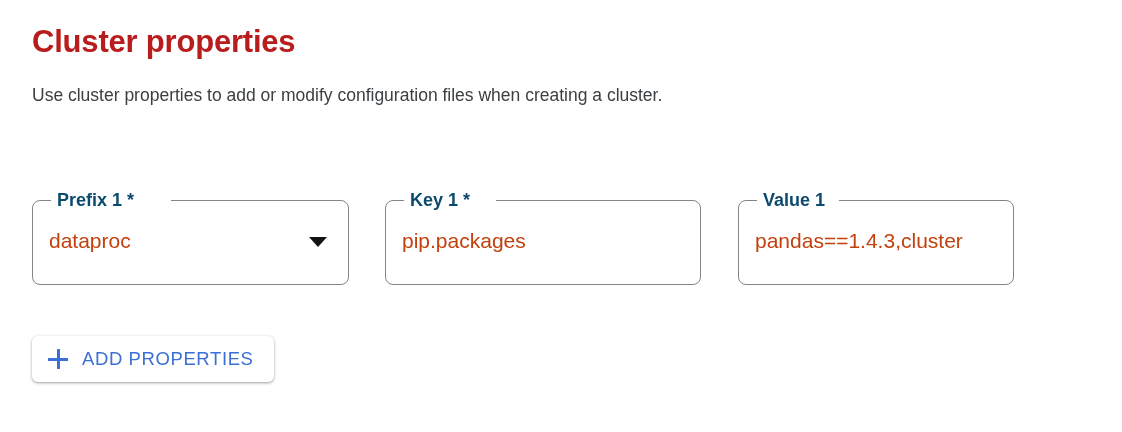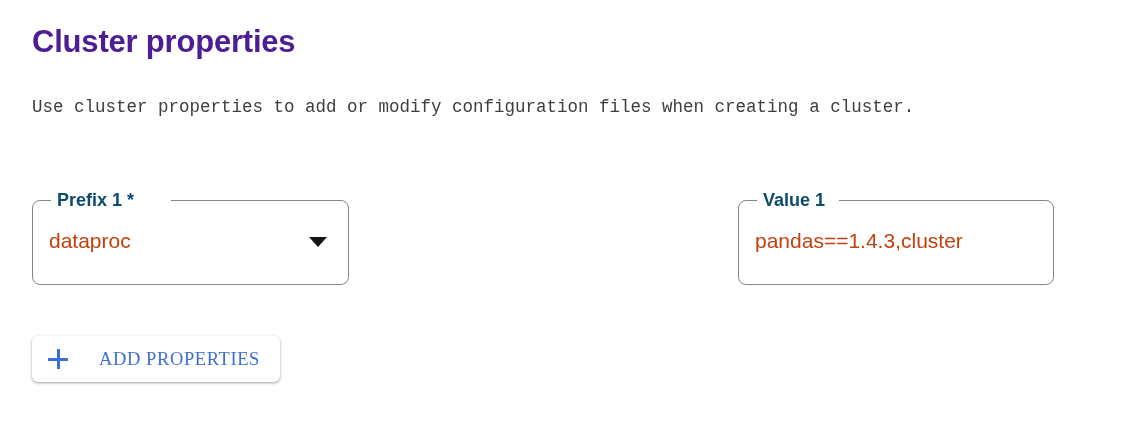--- a/index.html
+++ b/index.html
@@ -24,34 +24,33 @@
   }
 
   
   .page-title {
     position: absolute;
     left: 32px;
     top: 22px;
     font-size: 31px;
     line-height: 40px;
     font-weight: bold;
-    color: #4c1d95;
+    color: #b91c1c;
     letter-spacing: -0.2px;
     white-space: nowrap;
   }
 
   .page-description {
     position: absolute;
     left: 32px;
-    top: 94px;
+    top: 82px;
     font-size: 17.5px;
     line-height: 26px;
     color: #3c4043;
     white-space: nowrap;
-    font-family: Liberation Mono, monospace;
   }
 
   
   .field-row {
     position: absolute;
     left: 32px;
     top: 200px;
     width: 1058px;
     height: 90px;
   }
@@ -118,46 +117,46 @@
     width: 0;
     height: 0;
     border-left: 9px solid transparent;
     border-right: 9px solid transparent;
     border-top: 10px solid #131314;
   }
 
   
   #field-prefix { left: 0px;   width: 317px; }
   #field-key    { left: 353px; width: 316px; }
-  #field-value  { left: 706px; width: 316px; }
+  #field-value  { left: 706px; width: 276px; }
 
   #field-prefix .notch { left: 19px; width: 120px; }
   #field-key    .notch { left: 19px; width: 92px;  }
   #field-value  .notch { left: 19px; width: 82px;  }
 
   #field-prefix .field-label { left: 21px; }
   #field-key    .field-label { left: 21px; }
   #field-value  .field-label { left: 21px; }
 
   
   .add-button {
     position: absolute;
     left: 32px;
     top: 336px;
     height: 46px;
     padding: 0 20px 0 16px;
     display: flex;
     align-items: center;
-    gap: 31px;
+    gap: 14px;
     background: #ffffff;
     border: none;
     border-radius: 6px;
     box-shadow: 0 1px 2px 0 rgba(60,64,67,0.30), 0 1px 3px 1px rgba(60,64,67,0.15);
     cursor: pointer;
-    font-family: Liberation Serif, serif;
+    font-family: Liberation Sans, sans-serif;
     justify-content: flex-end;
   }
 
   .add-button .plus-icon {
     position: relative;
     width: 20px;
     height: 20px;
     flex: 0 0 20px;
   }
   .add-button .plus-icon::before,
@@ -197,20 +196,26 @@
   <div class="field-row">
 
     <div class="field" id="field-prefix">
       <div class="outline"></div>
       <div class="notch"></div>
       <div class="field-label">Prefix 1 *</div>
       <div class="field-value has-arrow">dataproc</div>
       <div class="dropdown-arrow"></div>
     </div>
 
+    <div class="field" id="field-key">
+      <div class="outline"></div>
+      <div class="notch"></div>
+      <div class="field-label">Key 1 *</div>
+      <div class="field-value">pip.packages</div>
+    </div>
 
     <div class="field" id="field-value">
       <div class="outline"></div>
       <div class="notch"></div>
       <div class="field-label">Value 1</div>
       <div class="field-value">pandas==1.4.3,cluster</div>
     </div>
 
   </div>
 

